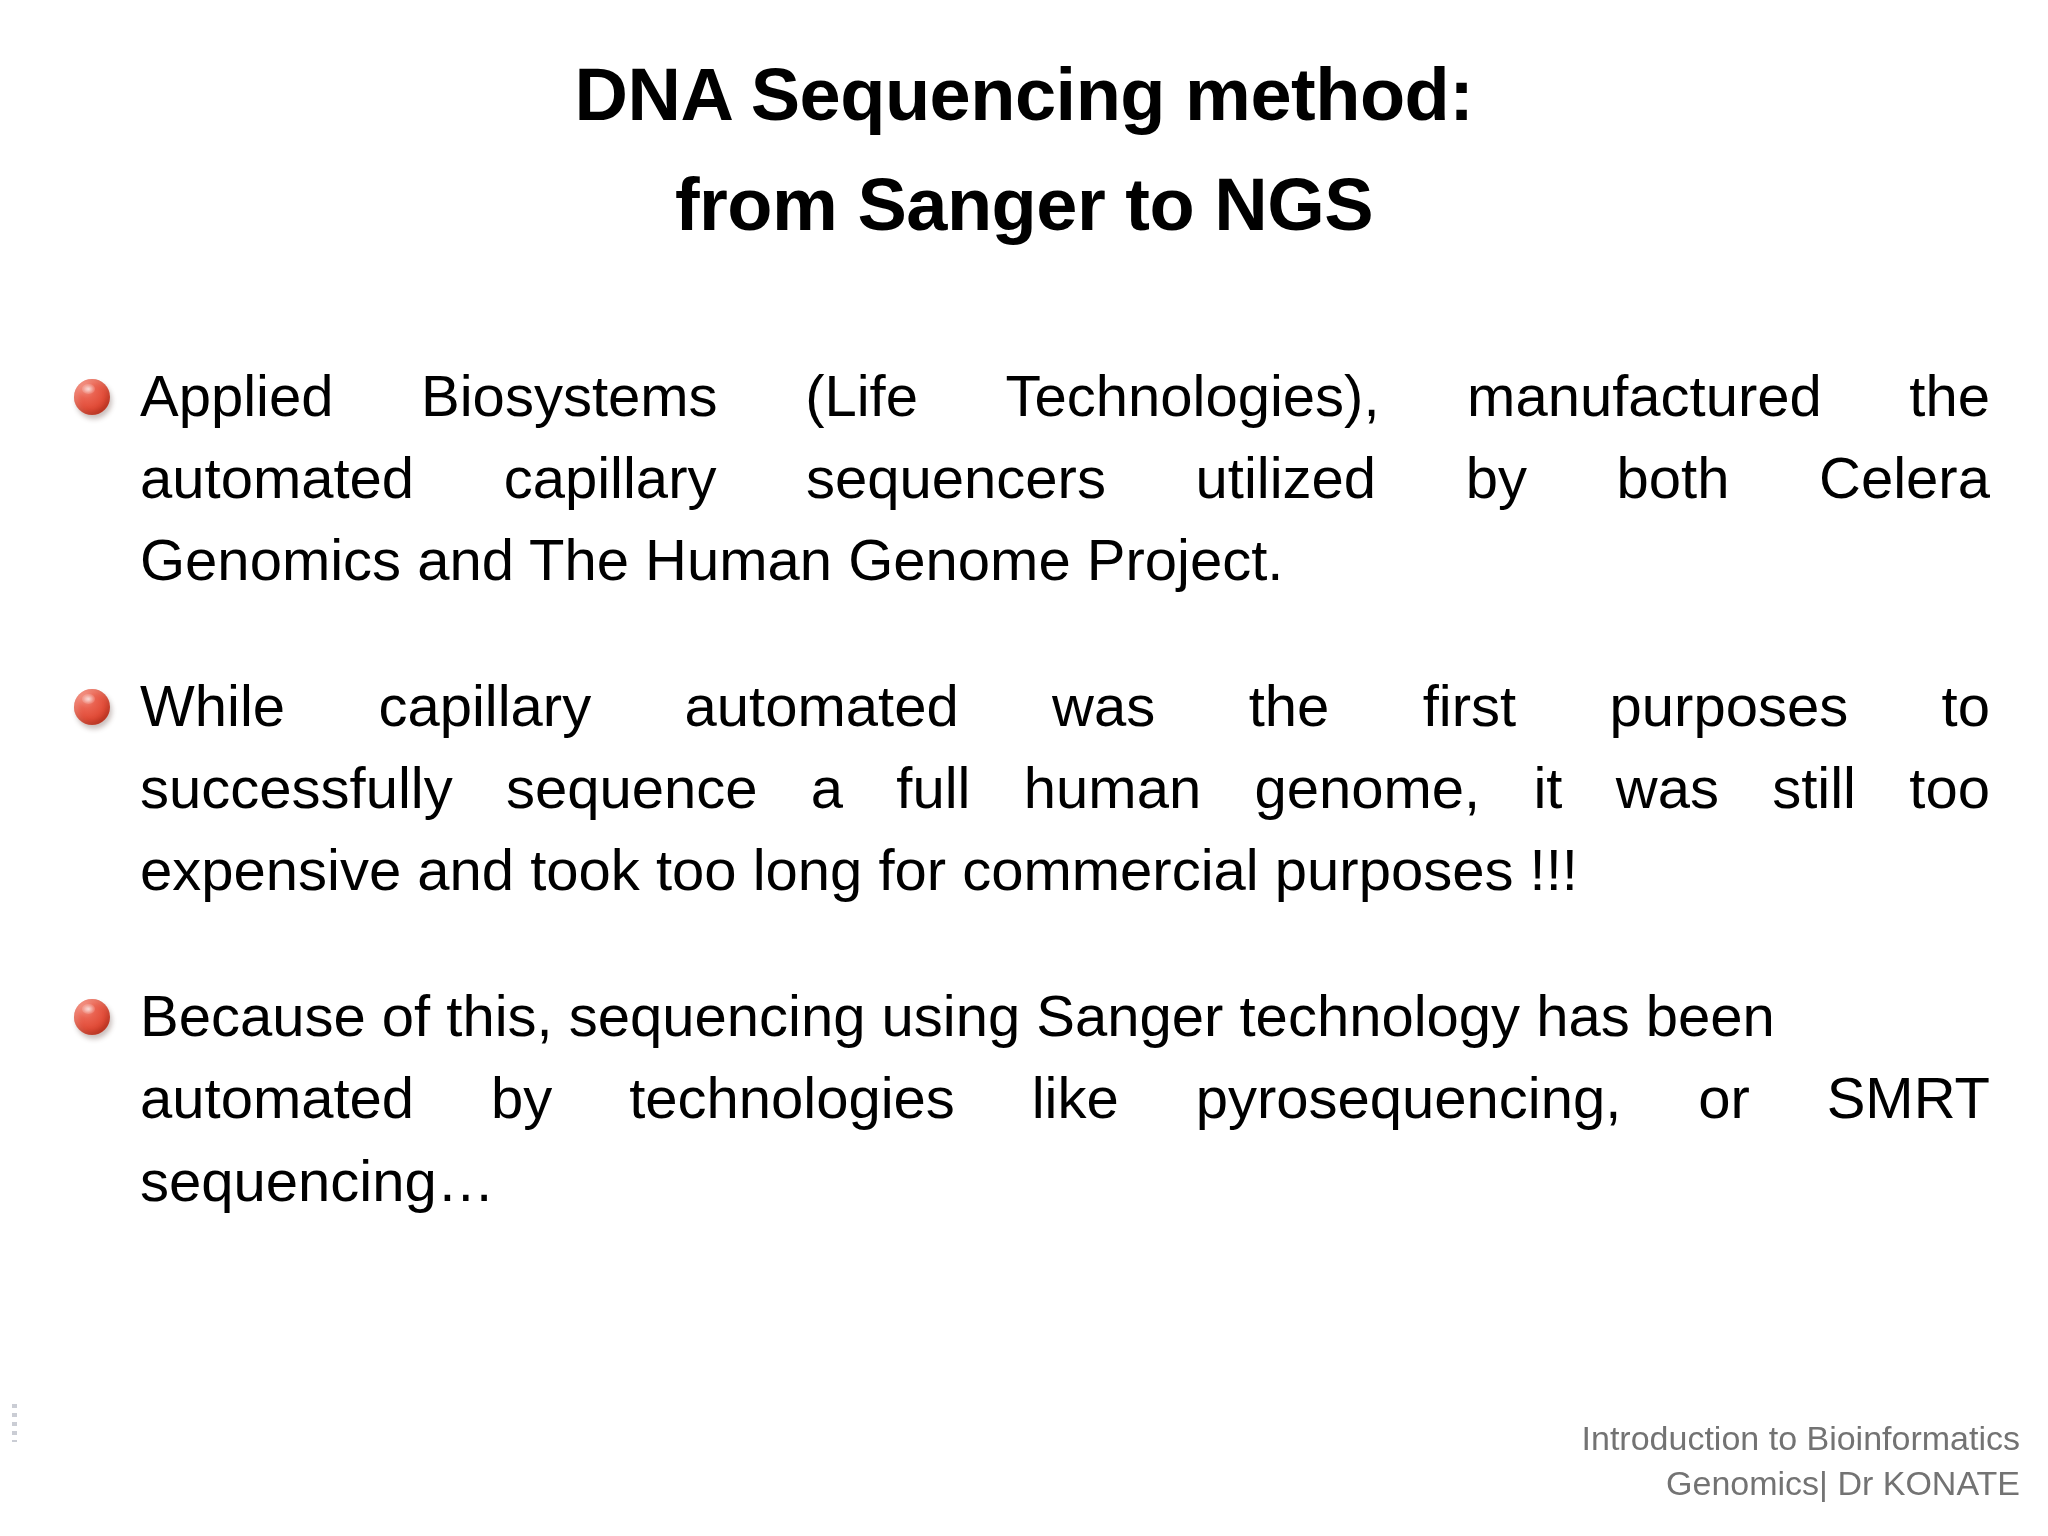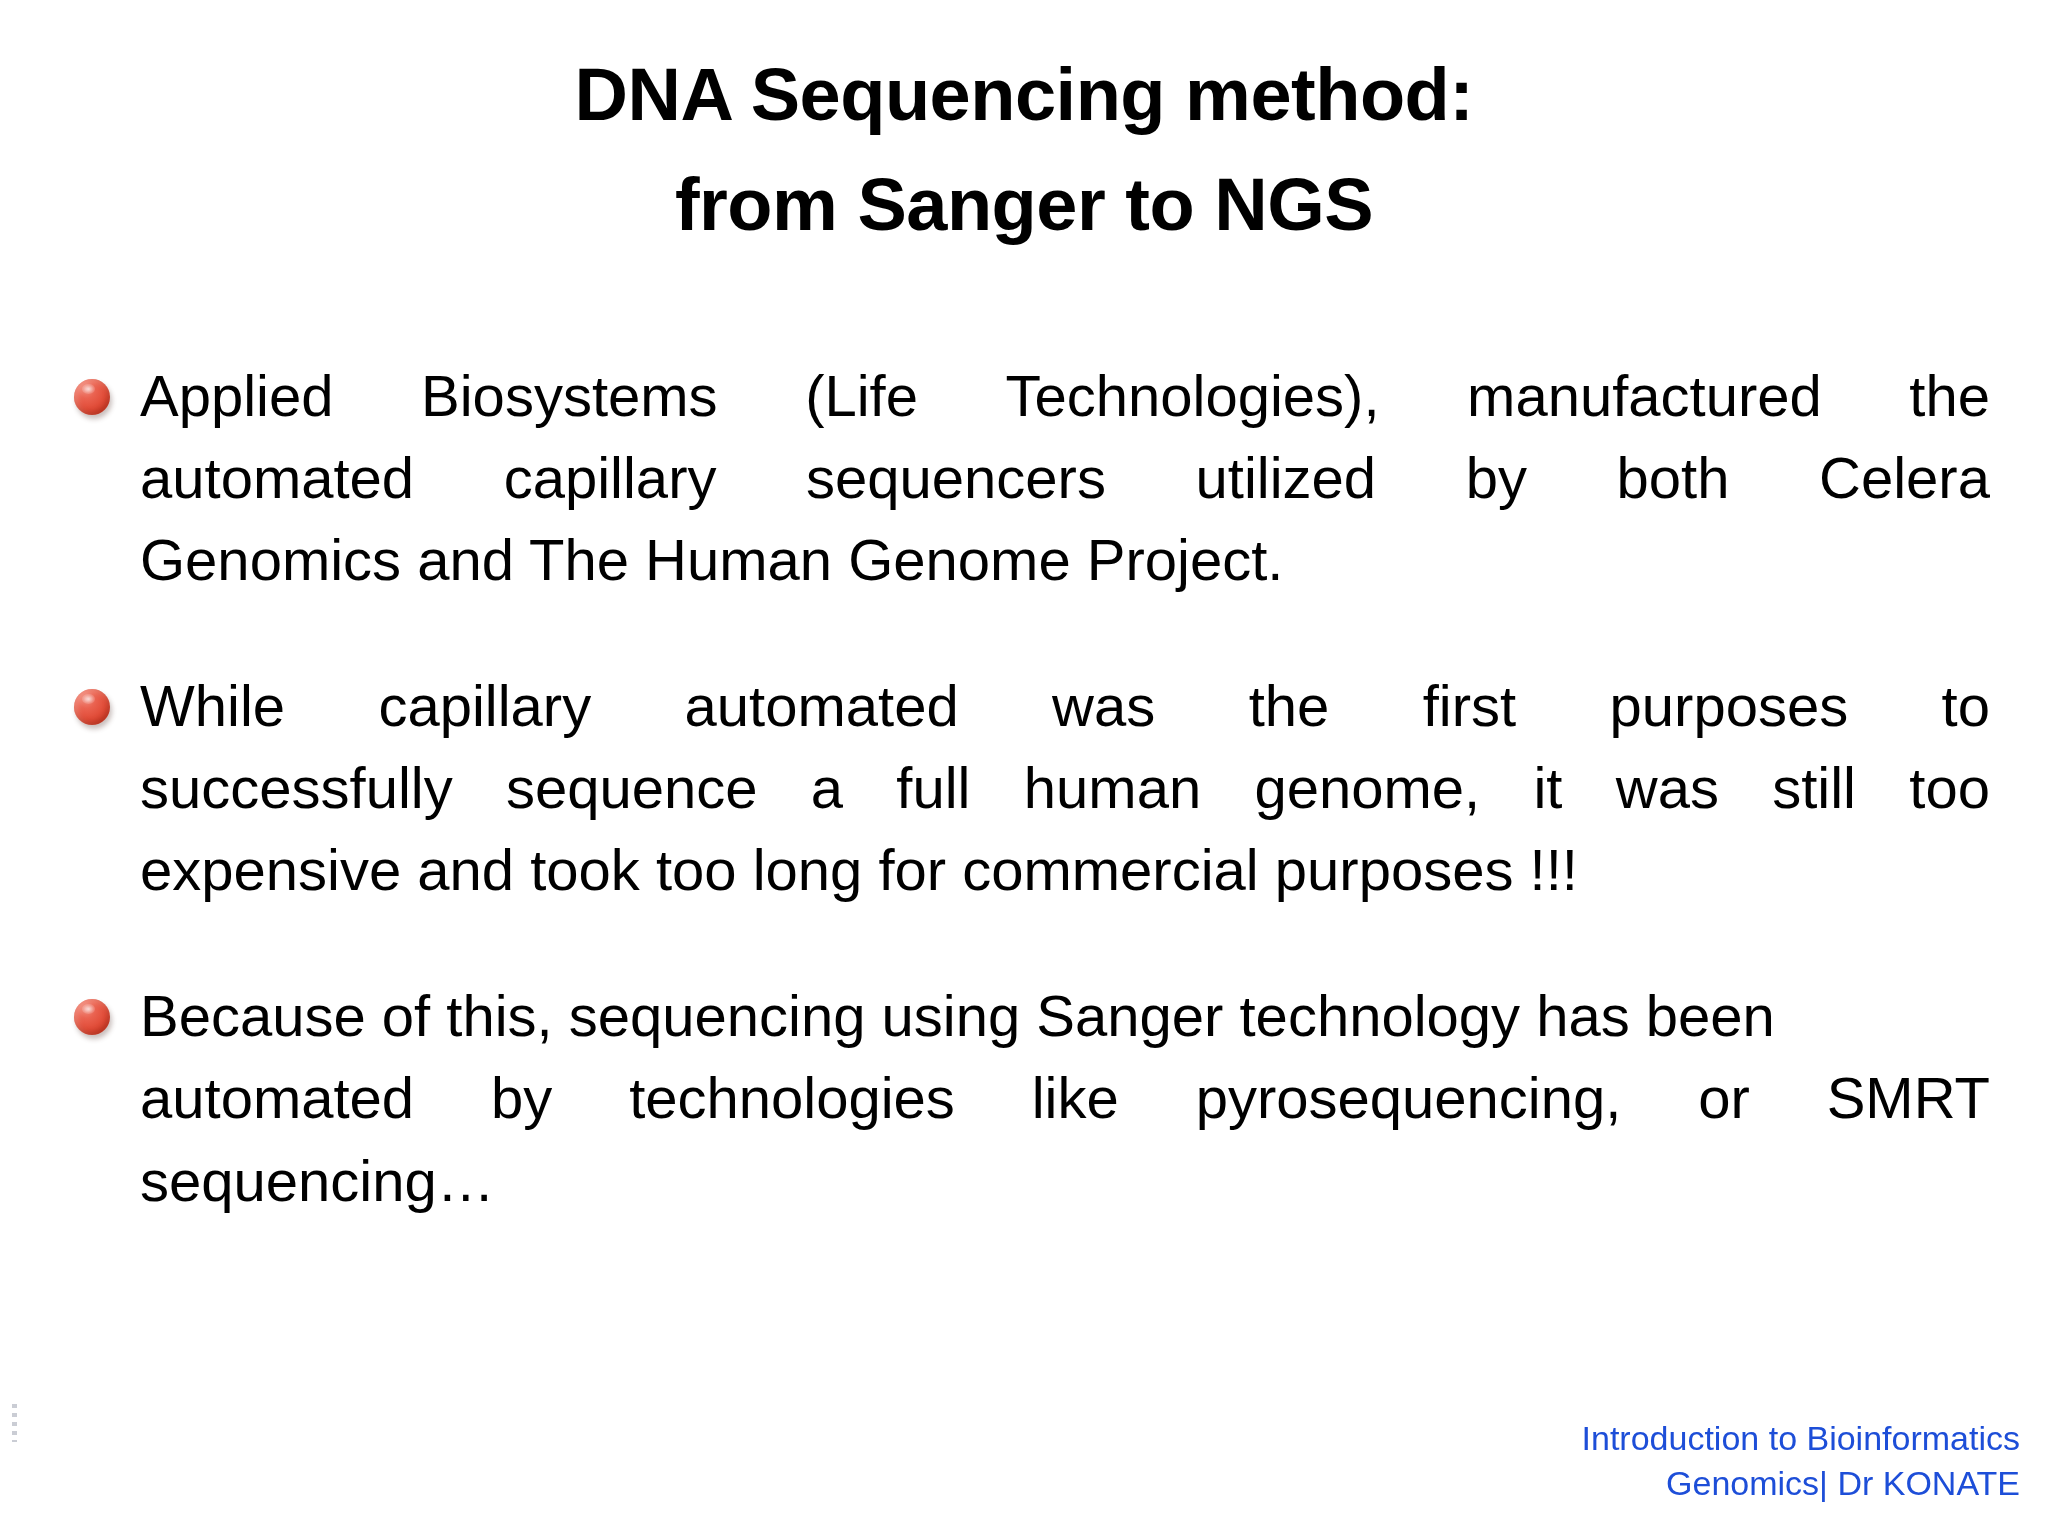--- a/index.html
+++ b/index.html
@@ -106,21 +106,21 @@
     justify-content: space-between;
     white-space: nowrap;
   }
 
   
   #footer {
     position: absolute;
     right: 28px;
     bottom: 30px;
     text-align: right;
-    color: #1d4ed8;
+    color: #737373;
     font-size: 34px;
     line-height: 1.32;
     font-weight: 400;
   }
   #footer .foot-line { display: block; white-space: nowrap; }
 
   
   #edge-mark {
     position: absolute;
     left: 12px;

